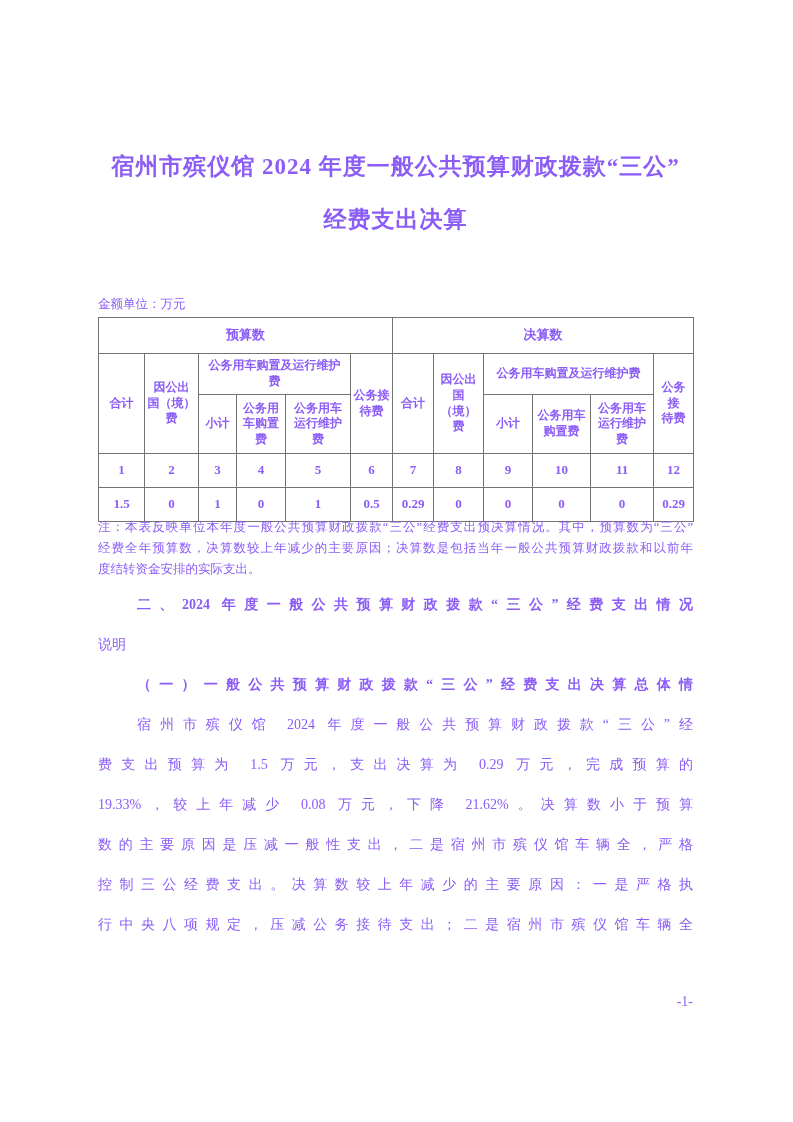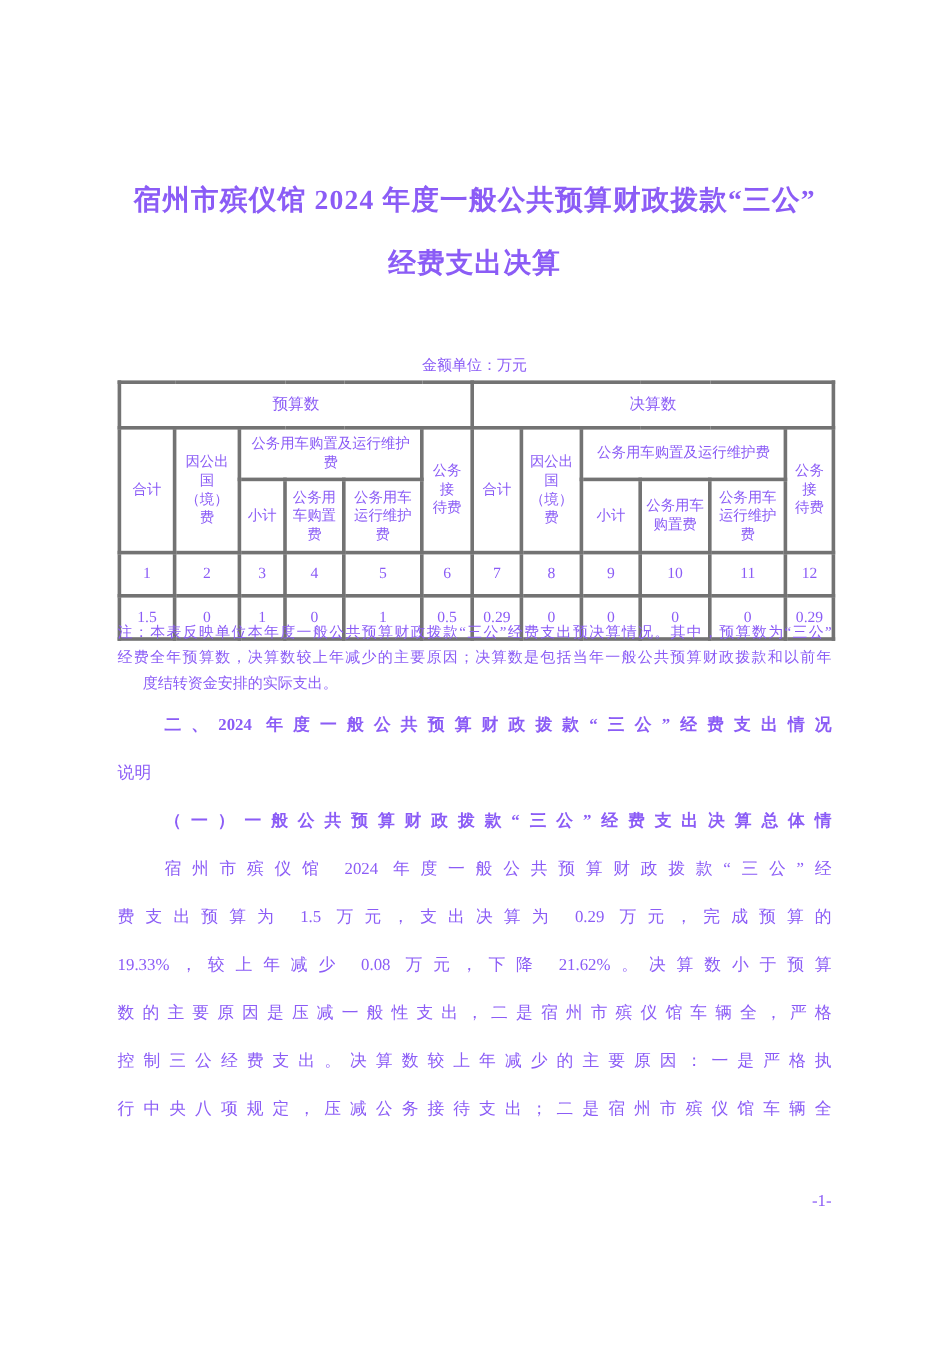--- a/index.html
+++ b/index.html
@@ -30,54 +30,55 @@
   .h1 {
     left: 98px; top: 258px; width: 595px;
     font-size: 18.5px; font-weight: bold;
     line-height: 38px; text-align: center;
   }
 
   
   .unit-note {
     left: 98px; top: 294px; width: 595px;
     font-size: 12.5px; line-height: 20px;
-    text-align: center;
+    text-align: left;
   }
 
   
   .tbl-wrap { left: 98px; top: 317px; width: 595px; }
   table.fiscal {
     border-collapse: collapse;
     table-layout: fixed;
     width: 595px;
     border: 1.5px solid #000;
   }
   table.fiscal td {
-    border: 3px solid #737373;
+    border: 1px solid #737373;
     text-align: center;
     vertical-align: middle;
     padding: 1px 2px;
     font-size: 12px;
     line-height: 1.3;
     overflow: hidden;
+    font-weight: bold;
   }
   table.fiscal td.grp { font-size: 13px; height: 33px; }
   tr.rB td { height: 38px; }
   tr.rC td { height: 56px; }
   tr.rD td { height: 31px; font-size: 13px; }
   tr.rE td { height: 31px; font-size: 13px; }
   td.wrapcell { white-space: pre-line; }
 
   
   .tbl-note {
     left: 98px; top: 517px; width: 595px;
     font-size: 12.5px; line-height: 21px;
   }
   .tbl-note .note-line { text-align: justify; text-align-last: justify; text-justify: inter-character; }
-  .tbl-note .note-line.last { text-align-last: left; margin-left: 21px; }
+  .tbl-note .note-line.last { text-align-last: left; }
 
   
   .text-block {
     left: 98px; top: 585px; width: 595px;
     font-size: 14px;
     font-family: Liberation Serif, serif;
   }
   .line {
     height: 40px; line-height: 40px;
     text-align: justify; text-align-last: justify;

